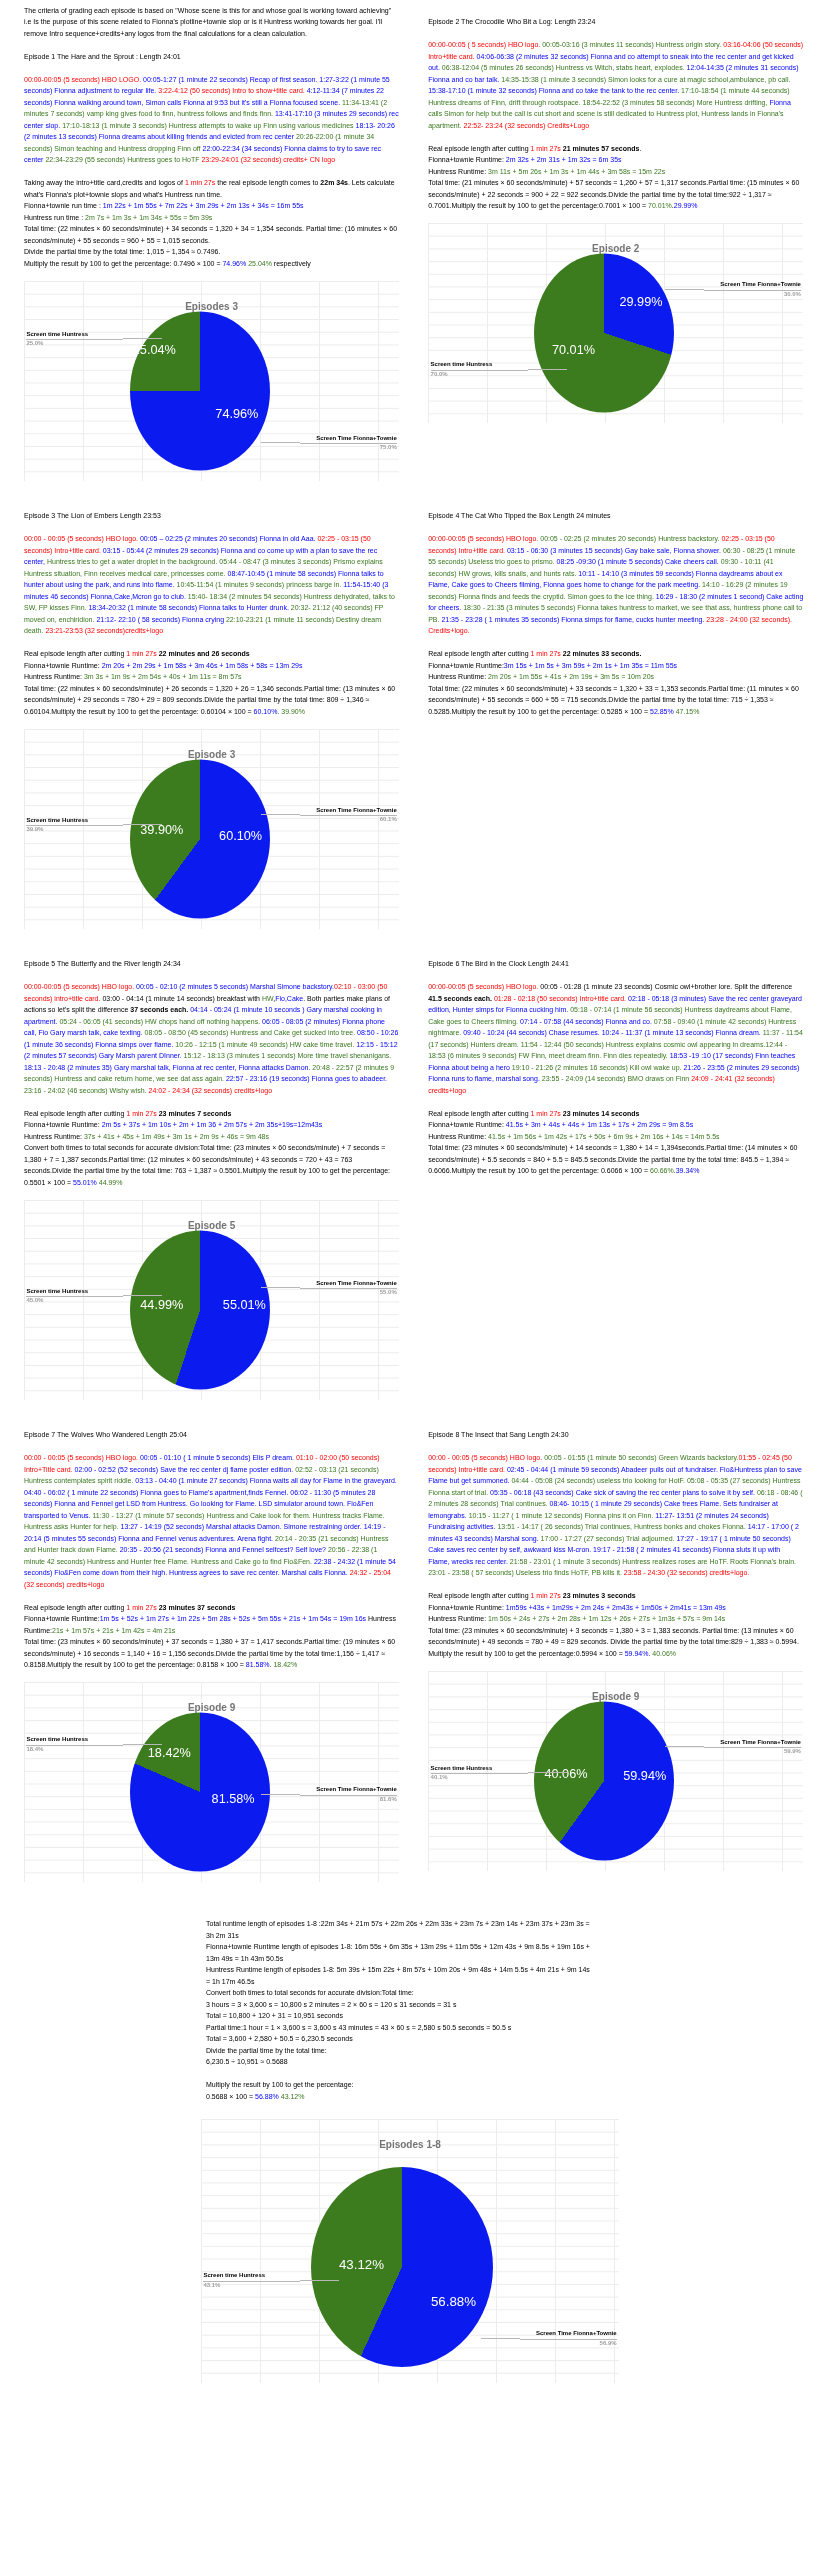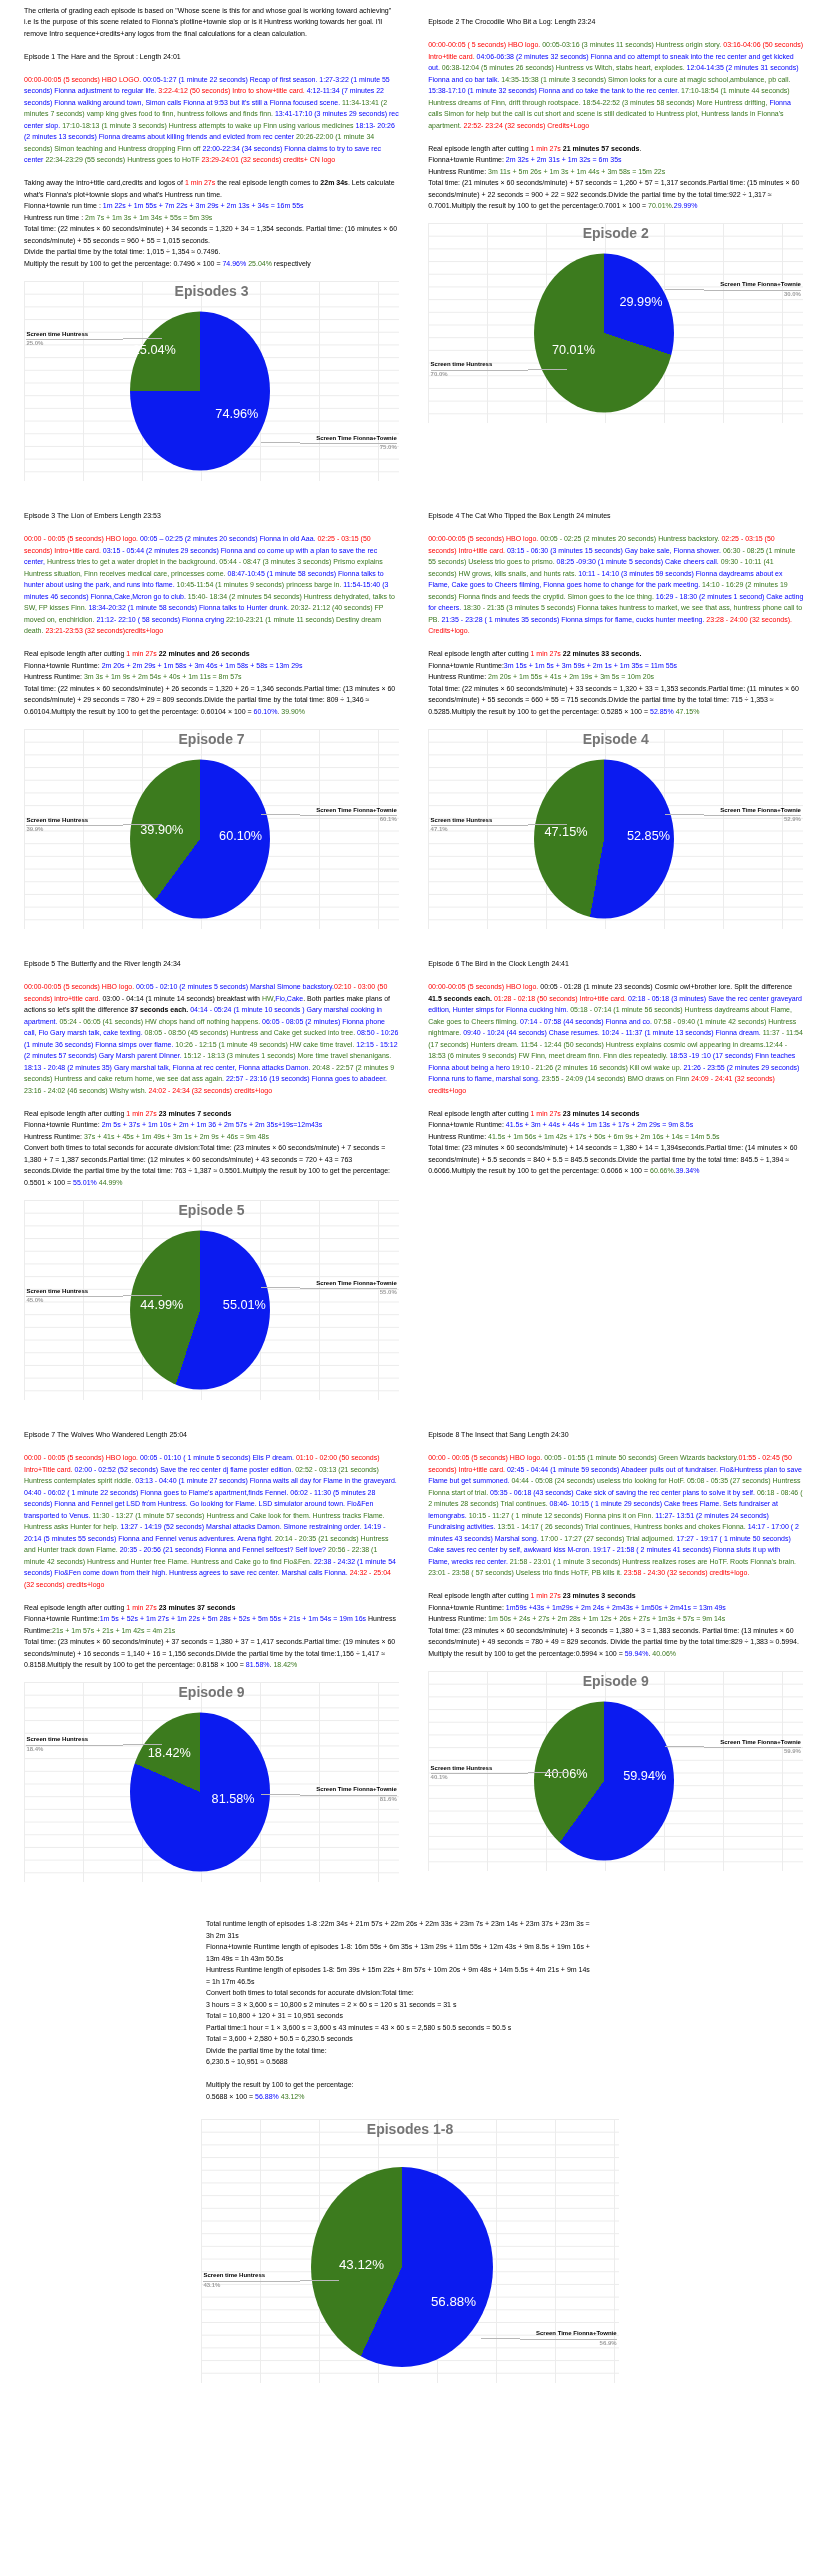--- a/index.html
+++ b/index.html
@@ -13,22 +13,22 @@
   .c-k{color:#000000;}
   .c-r{color:#ff0000;}
   .c-b{color:#0000ff;}
   .c-g{color:#38761d;}
   .c-bd{color:#000000;font-weight:bold;}
   
   .chart{position:relative;height:200px;margin:2.4px 0 18px 0;overflow:hidden;
     background-image:linear-gradient(#ececec 0.6px, transparent 0.6px),
                      linear-gradient(90deg,#ececec 0.6px, transparent 0.6px);
     background-size:59px 12.7px;background-color:#fff;}
-  .chart-title{position:absolute;top:2px;left:0;right:0;text-align:center;
-    font-weight:bold;font-size:14px;color:#757575;}
+  .chart-title{position:absolute;top:20px;left:0;right:0;text-align:center;
+    font-weight:bold;font-size:10px;color:#757575;}
   .pie{position:absolute;left:47%;top:55%;transform:translate(-50%,-50%);
     width:140px;height:159px;border-radius:50%;}
   .inner-label{position:absolute;color:#ffffff;font-size:12.7px;white-space:nowrap;}
   .callout{position:absolute;font-size:6px;font-weight:bold;width:97px;line-height:7.9px;}
   .callout .name{border-bottom:0.6px solid #b7b7b7;padding-bottom:0.6px;}
   .callout .pct{color:#9e9e9e;font-weight:bold;}
   .callout.left{left:2.4px;text-align:left;}
   .callout.right{right:2.4px;text-align:right;}
   .callout.left::after{content:"";position:absolute;left:100%;top:7.3px;width:39px;
     border-top:0.6px solid #b7b7b7;}
@@ -104,21 +104,21 @@
     <p class="block heading">Episode 3 The Lion of Embers  Length 23:53</p>
     <p class="block body"><span class="c-r">00:00 - 00:05 (5 seconds) HBO logo. </span><span class="c-b">00:05 – 02:25 (2 minutes 20 seconds) Fionna in old Aaa. </span><span class="c-r">02:25 - 03:15 (50 seconds) Intro+title card. </span><span class="c-b">03:15 - 05:44 (2 minutes 29 seconds) Fionna and co come up with a plan to save the rec center, </span><span class="c-g">Huntress tries to get a water droplet in the background. 05:44 - 08:47 (3 minutes 3 seconds) Prismo explains Huntress situation, Finn receives medical care, princesses come. </span><span class="c-b">08:47-10:45 (1 minute 58 seconds) Fionna talks to hunter about using the park, and runs into flame. </span><span class="c-g">10:45-11:54 (1 minutes 9 seconds) princess barge in. </span><span class="c-b">11:54-15:40 (3 minutes 46 seconds) Fionna,Cake,Mcron go to club. </span><span class="c-g">15:40- 18:34 (2 minutes 54 seconds) Huntress dehydrated, talks to SW, FP kisses Finn. </span><span class="c-b">18:34-20:32 (1 minute 58 seconds) Fionna talks to Hunter drunk. </span><span class="c-g">20:32- 21:12 (40 seconds) FP moved on, enchiridion. </span><span class="c-b">21:12- 22:10 ( 58 seconds) Fionna crying </span><span class="c-g">22:10-23:21 (1 minute 11 seconds) Destiny dream death.  </span><span class="c-r">23:21-23:53 (32 seconds)credits+logo</span></p>
     <div class="block calc">
           <div class="calc-line"><span class="c-k">Real episode length after cutting </span><span class="c-r">1 min 27s</span><span class="c-k"> </span><span class="c-bd">22 minutes and 26 seconds</span></div>
           <div class="calc-line"><span class="c-k">Fionna+townie Runtime: </span><span class="c-b">2m 20s + 2m 29s + 1m 58s + 3m 46s + 1m 58s + 58s = 13m 29s</span></div>
           <div class="calc-line"><span class="c-k">Huntress Runtime: </span><span class="c-g">3m 3s + 1m 9s + 2m 54s + 40s + 1m 11s = 8m 57s</span></div>
           <div class="calc-line"><span class="c-k">Total time: (22 minutes × 60 seconds/minute) + 26 seconds = 1,320 + 26 = 1,346 seconds.Partial time: (13 minutes × 60 seconds/minute) + 29 seconds = 780 + 29 = 809 seconds.Divide the partial time by the total time: 809 ÷ 1,346 ≈ 0.60104.Multiply the result by 100 to get the percentage: 0.60104 × 100 = </span><span class="c-b">60.10%</span><span class="c-k">. </span><span class="c-g">39.90%</span></div>
         </div>
 
   <div class="chart">
-    <div class="chart-title">Episode 7</div>
+    <div class="chart-title">Episode 3</div>
     <div class="pie" style="background: conic-gradient(rgb(11, 27, 240) 0%, rgb(11, 27, 240) 60.1%, rgb(60, 123, 30) 60.1%, rgb(60, 123, 30) 100%);"></div>
   <span class="inner-label" style="left: 31%; top: 47%;">39.90%</span>
           <span class="inner-label" style="left: 52%; top: 50%;">60.10%</span>
           <div class="callout left" style="top: 44%;">
             <div class="name">Screen time Huntress</div>
             <div class="pct">39.9%</div>
           </div>
           <div class="callout right" style="top: 39%;">
             <div class="name">Screen Time Fionna+Townie</div>
             <div class="pct">60.1%</div>
@@ -128,34 +128,20 @@
       <section class="episode">
     <p class="block heading">Episode 4 The Cat Who Tipped the Box Length 24 minutes</p>
     <p class="block body"><span class="c-r">00:00-00:05 (5 seconds) HBO logo. </span><span class="c-g">00:05 - 02:25 (2 minutes 20 seconds) Huntress backstory. </span><span class="c-r">02:25 - 03:15 (50 seconds) Intro+title card. </span><span class="c-b">03:15 - 06:30  (3 minutes 15 seconds) Gay bake sale, Fionna shower. </span><span class="c-g">06:30 - 08:25 (1 minute 55 seconds) Useless trio goes to prismo. </span><span class="c-b">08:25 -09:30 (1 minute 5 seconds) Cake cheers call. </span><span class="c-g">09:30 - 10:11 (41 seconds) HW grows, kills snails, and hunts rats. </span><span class="c-b">10:11 - 14:10 (3 minutes 59 seconds) Fionna daydreams about ex Flame, Cake goes to Cheers filming, Fionna goes home to change for the park meeting. </span><span class="c-g">14:10 - 16:29 (2 minutes 19 seconds) Fionna finds and feeds the cryptid. Simon goes to the ice thing. </span><span class="c-b">16:29 - 18:30 (2 minutes 1 second) Cake acting for cheers. </span><span class="c-g">18:30 - 21:35 (3 minutes 5 seconds) Fionna takes huntress to market, we see that ass, huntress phone call to PB. </span><span class="c-b">21:35 - 23:28 ( 1 minutes 35 seconds) Fionna simps for flame, cucks hunter meeting. </span><span class="c-r">23:28 - 24:00 (32 seconds). Credits+logo.</span></p>
     <div class="block calc">
           <div class="calc-line"><span class="c-k">Real episode length after cutting </span><span class="c-r">1 min 27s</span><span class="c-k"> </span><span class="c-bd">22 minutes 33 seconds.</span></div>
           <div class="calc-line"><span class="c-k">Fionna+townie Runtime:</span><span class="c-b">3m 15s + 1m 5s + 3m 59s + 2m 1s + 1m 35s = 11m 55s</span></div>
           <div class="calc-line"><span class="c-k">Huntress Runtime: </span><span class="c-g">2m 20s + 1m 55s + 41s + 2m 19s + 3m 5s = 10m 20s</span></div>
           <div class="calc-line"><span class="c-k">Total time: (22 minutes × 60 seconds/minute) + 33 seconds = 1,320 + 33 = 1,353 seconds.Partial time: (11 minutes × 60 seconds/minute) + 55 seconds = 660 + 55 = 715 seconds.Divide the partial time by the total time: 715 ÷ 1,353 ≈ 0.5285.Multiply the result by 100 to get the percentage: 0.5285 × 100 = </span><span class="c-b">52.85%</span><span class="c-k"> </span><span class="c-g">47.15%</span></div>
         </div>
 
-  <div class="chart">
-    <div class="chart-title">Episode 4</div>
-    <div class="pie" style="background: conic-gradient(rgb(11, 27, 240) 0%, rgb(11, 27, 240) 52.85%, rgb(60, 123, 30) 52.85%, rgb(60, 123, 30) 100%);"></div>
-  <span class="inner-label" style="left: 31%; top: 48%;">47.15%</span>
-          <span class="inner-label" style="left: 53%; top: 50%;">52.85%</span>
-          <div class="callout left" style="top: 44%;">
-            <div class="name">Screen time Huntress</div>
-            <div class="pct">47.1%</div>
-          </div>
-          <div class="callout right" style="top: 39%;">
-            <div class="name">Screen Time Fionna+Townie</div>
-            <div class="pct">52.9%</div>
-          </div>
-        </div>
 </section>
       <section class="episode">
     <p class="block heading">Episode 5 The Butterfly and the River  length 24:34</p>
     <p class="block body"><span class="c-r">00:00-00:05 (5 seconds) HBO logo. </span><span class="c-b">00:05 - 02:10 (2 minutes 5 seconds) Marshal Simone backstory.</span><span class="c-r">02:10 - 03:00 (50 seconds) intro+title card. </span><span class="c-k">03:00 - 04:14 (1 minute 14 seconds) breakfast with </span><span class="c-g">HW</span><span class="c-k">,</span><span class="c-b">Fio,Cake</span><span class="c-k">. Both parties make plans of actions so let's split the difference </span><span class="c-bd">37 seconds each. </span><span class="c-b">04:14 - 05:24 (1 minute 10 seconds ) Gary marshal cooking in apartment. </span><span class="c-g">05:24 - 06:05 (41 seconds) HW chops hand off nothing happens. </span><span class="c-b">06:05 - 08:05 (2 minutes) Fionna phone call, Fio Gary marsh talk, cake texting. </span><span class="c-g">08:05 - 08:50 (45 seconds) Huntress and Cake get sucked into tree. </span><span class="c-b">08:50 - 10:26 (1 minute 36 seconds) Fionna simps over flame. </span><span class="c-g">10:26 - 12:15 (1 minute 49 seconds) HW cake time travel. </span><span class="c-b">12:15 - 15:12 (2 minutes 57 seconds) Gary Marsh parent DInner. </span><span class="c-g">15:12 - 18:13 (3 minutes 1 seconds) More time travel shenanigans. </span><span class="c-b">18:13 - 20:48 (2 minutes 35) Gary marshal talk, Fionna at rec center, Fionna attacks Damon. </span><span class="c-g">20:48 - 22:57 (2 minutes 9 seconds) Huntress and cake return home, we see dat ass again. </span><span class="c-b">22:57 - 23:16 (19 seconds) Fionna goes to abadeer. </span><span class="c-g">23:16 - 24:02 (46 seconds) Wishy wish. </span><span class="c-r">24:02 - 24:34 (32 seconds) credits+logo</span></p>
     <div class="block calc">
           <div class="calc-line"><span class="c-k">Real episode length after cutting </span><span class="c-r">1 min 27s</span><span class="c-k"> </span><span class="c-bd">23 minutes 7 seconds</span></div>
           <div class="calc-line"><span class="c-k">Fionna+townie Runtime: </span><span class="c-b">2m 5s + 37s + 1m 10s + 2m + 1m 36 + 2m 57s + 2m 35s+19s=12m43s</span></div>
           <div class="calc-line"><span class="c-k">Huntress Runtime: </span><span class="c-g">37s + 41s + 45s + 1m 49s + 3m 1s + 2m 9s + 46s = 9m 48s</span></div>
           <div class="calc-line"><span class="c-k">Convert both times to total seconds for accurate division:Total time: (23 minutes × 60 seconds/minute) + 7 seconds = 1,380 + 7 = 1,387 seconds.Partial time: (12 minutes × 60 seconds/minute) + 43 seconds = 720 + 43 = 763 seconds.Divide the partial time by the total time: 763 ÷ 1,387 ≈ 0.5501.Multiply the result by 100 to get the percentage: 0.5501 × 100 = </span><span class="c-b">55.01%</span><span class="c-k"> </span><span class="c-g">44.99%</span></div>
         </div>

